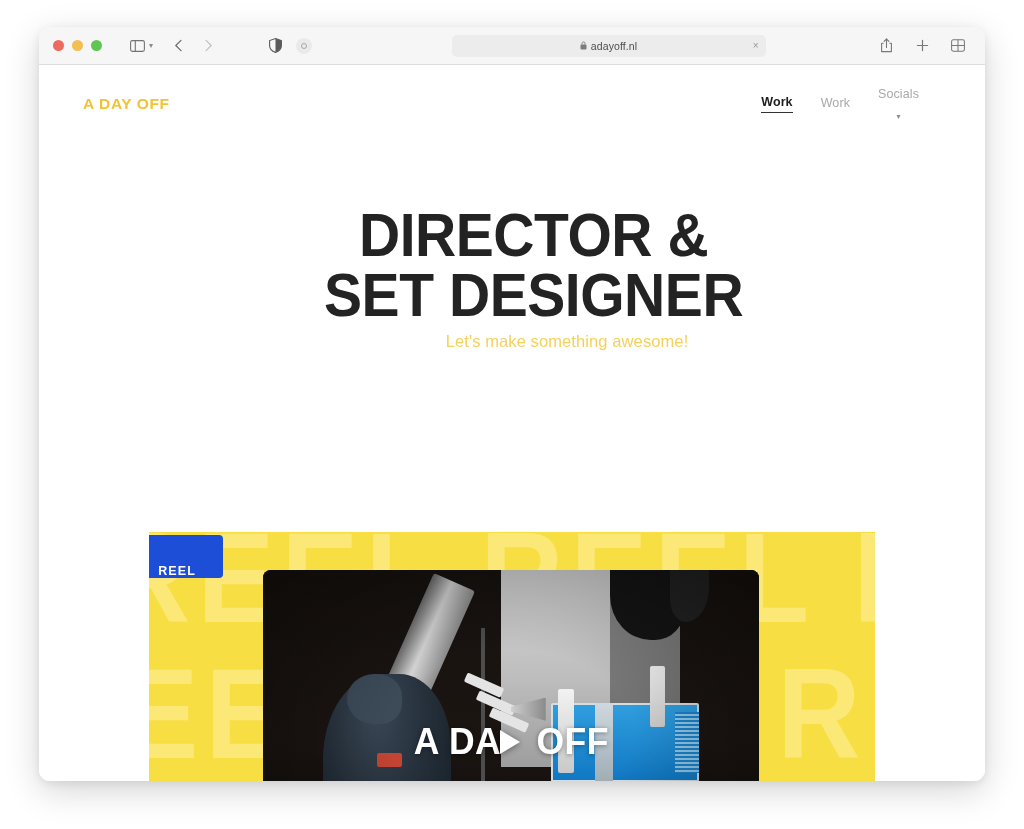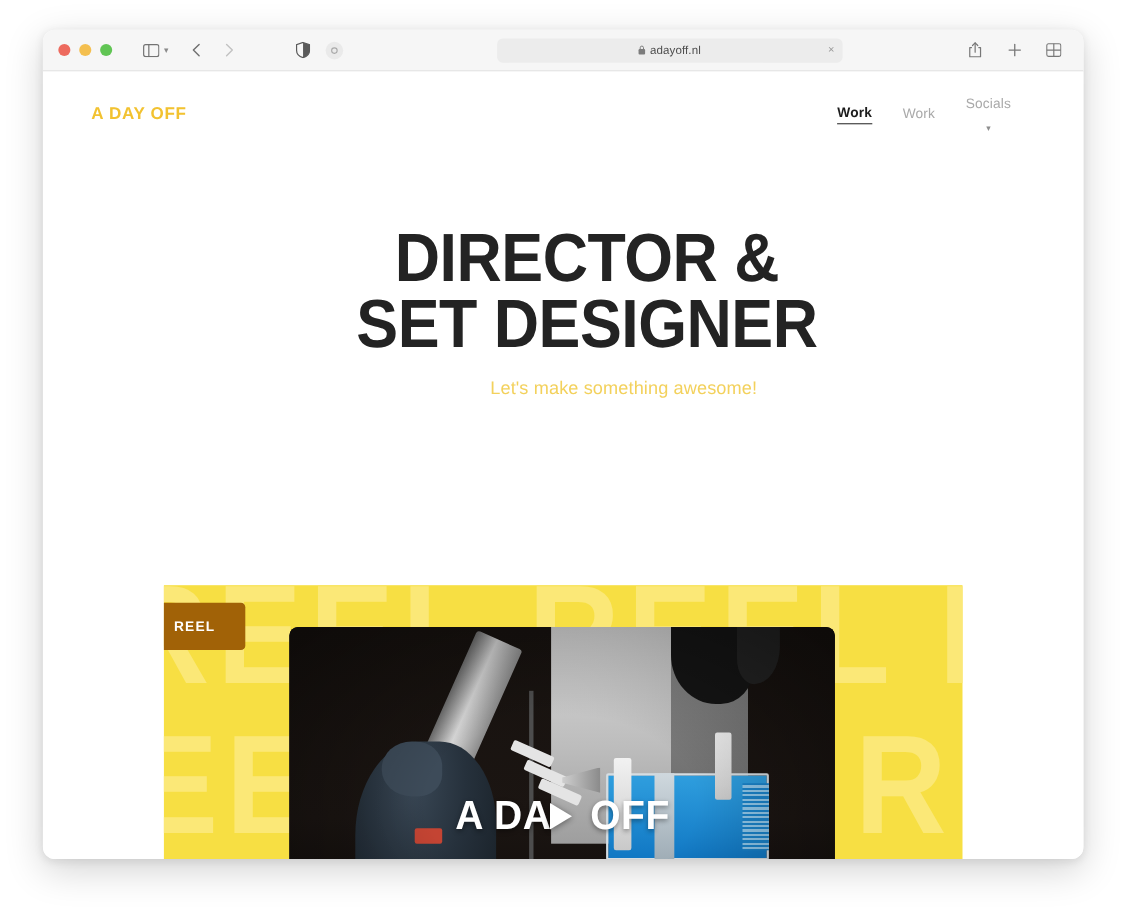--- a/index.html
+++ b/index.html
@@ -159,21 +159,21 @@
     font-weight: 700;
     font-size: 62px;
     line-height: 0.96;
     letter-spacing: -0.5px;
     color: #232323;
     transform: scaleX(0.92);
     transform-origin: left center;
   }
   .hero-title .ln { display: block; white-space: nowrap; }
   .hero-sub {
-    margin-top: 20px;
+    margin-top: 8px;
     font-size: 16.5px;
     color: #f3d15c;
     letter-spacing: 0.1px;
   }
 
   
   .reel-band {
     position: absolute;
     left: 110px;
     right: 110px;
@@ -198,27 +198,27 @@
     color: #fbe877;
     transform: scaleX(0.9);
     transform-origin: left top;
   }
   .reel-bg-row.r1 { top: -18px; left: -42px; }
   .reel-bg-row.r2 { top: 118px; left: -118px; }
 
   .reel-tag {
     position: absolute;
     left: -18px;
-    top: 16px;
+    top: 3px;
     width: 92px;
     height: 43px;
-    background: #a16207;
+    background: #1d4ed8;
     border-radius: 4px;
     display: flex;
-    align-items: center;
+    align-items: flex-end;
     justify-content: center;
     z-index: 4;
   }
   .reel-tag span {
     color: #ffffff;
     font-size: 12.5px;
     font-weight: 700;
     letter-spacing: 1.1px;
   }
 

